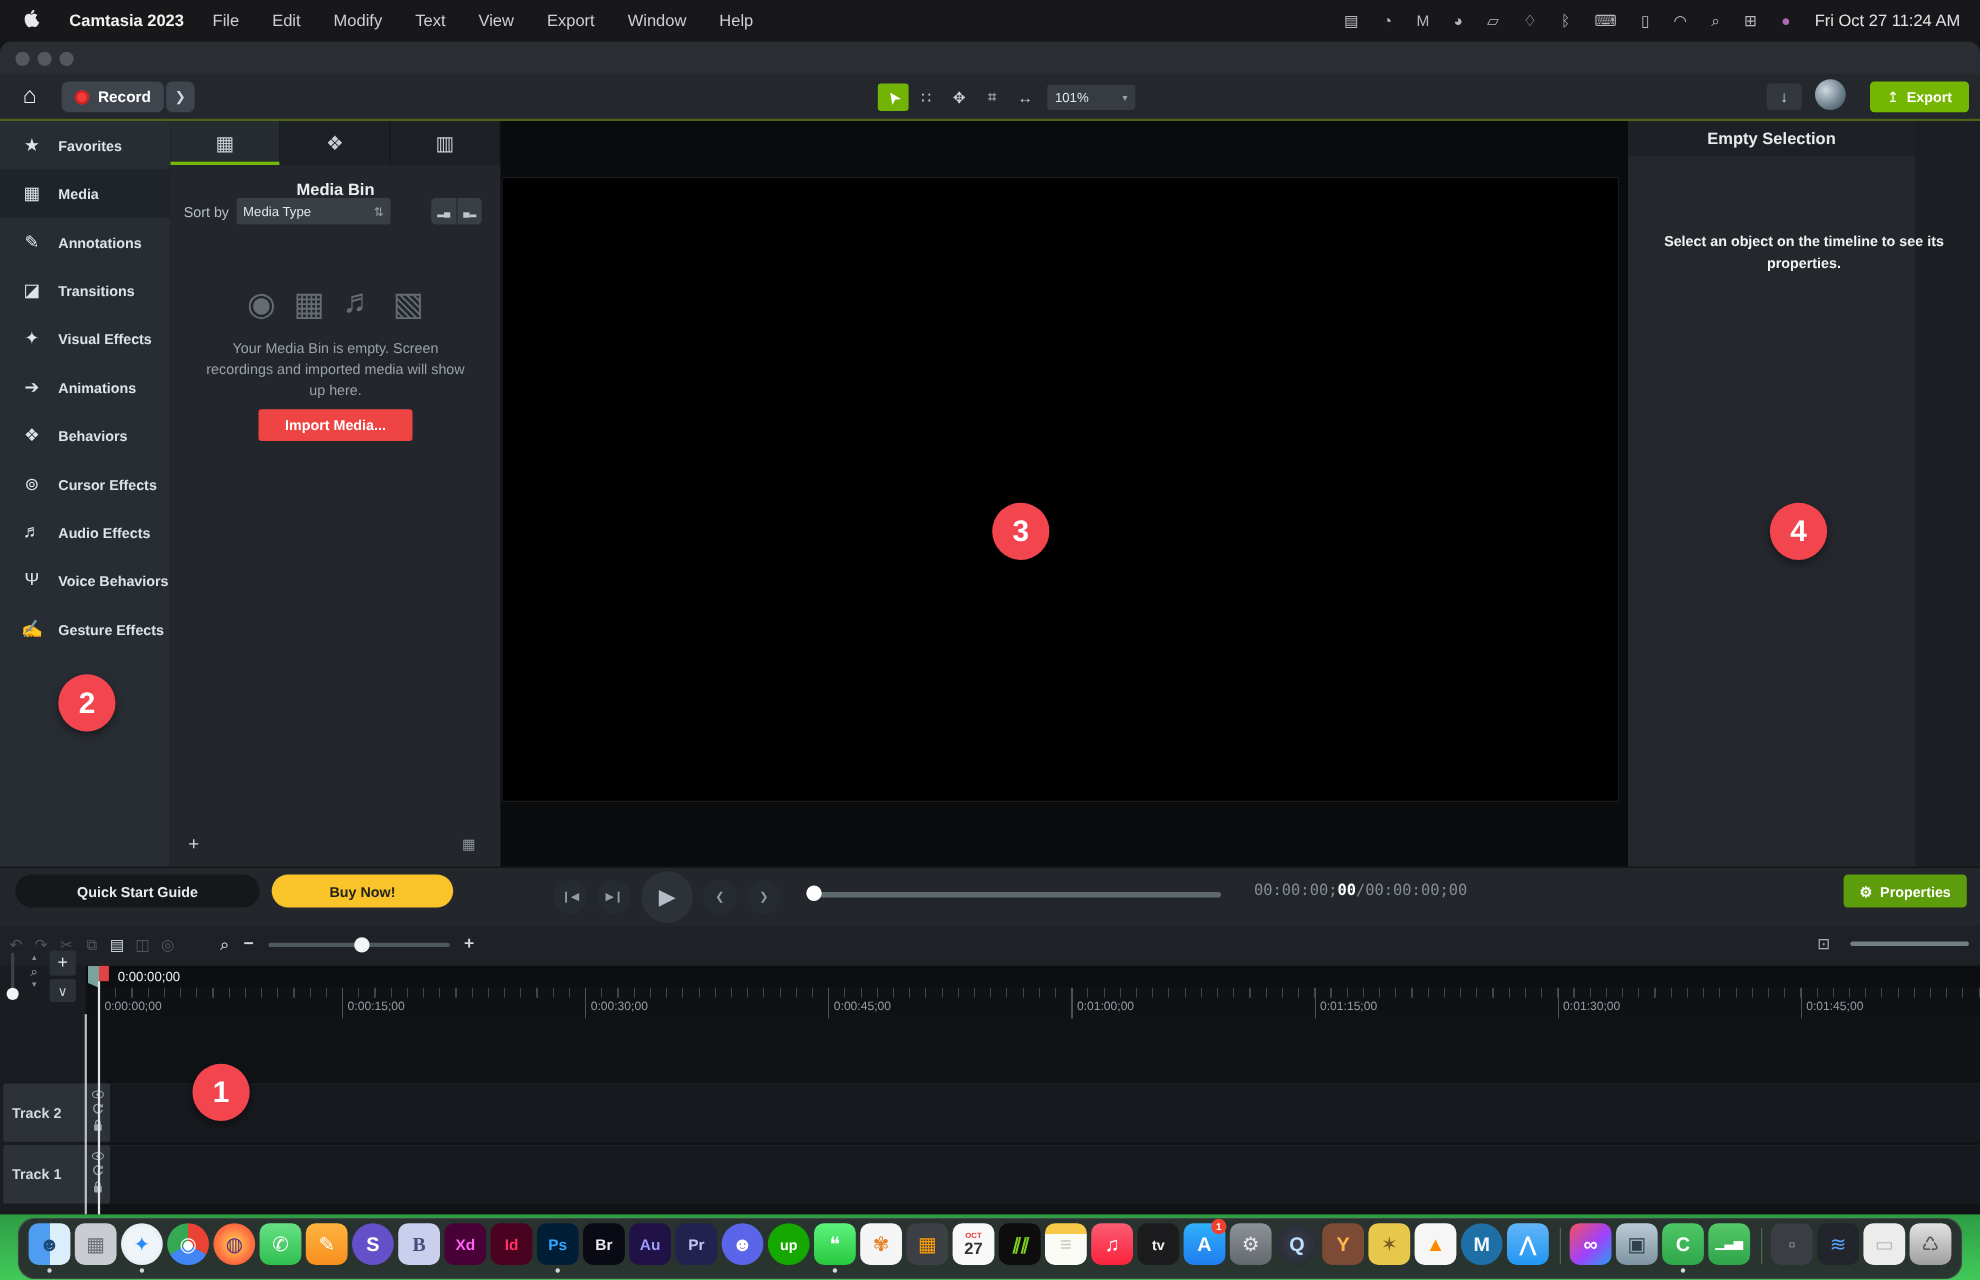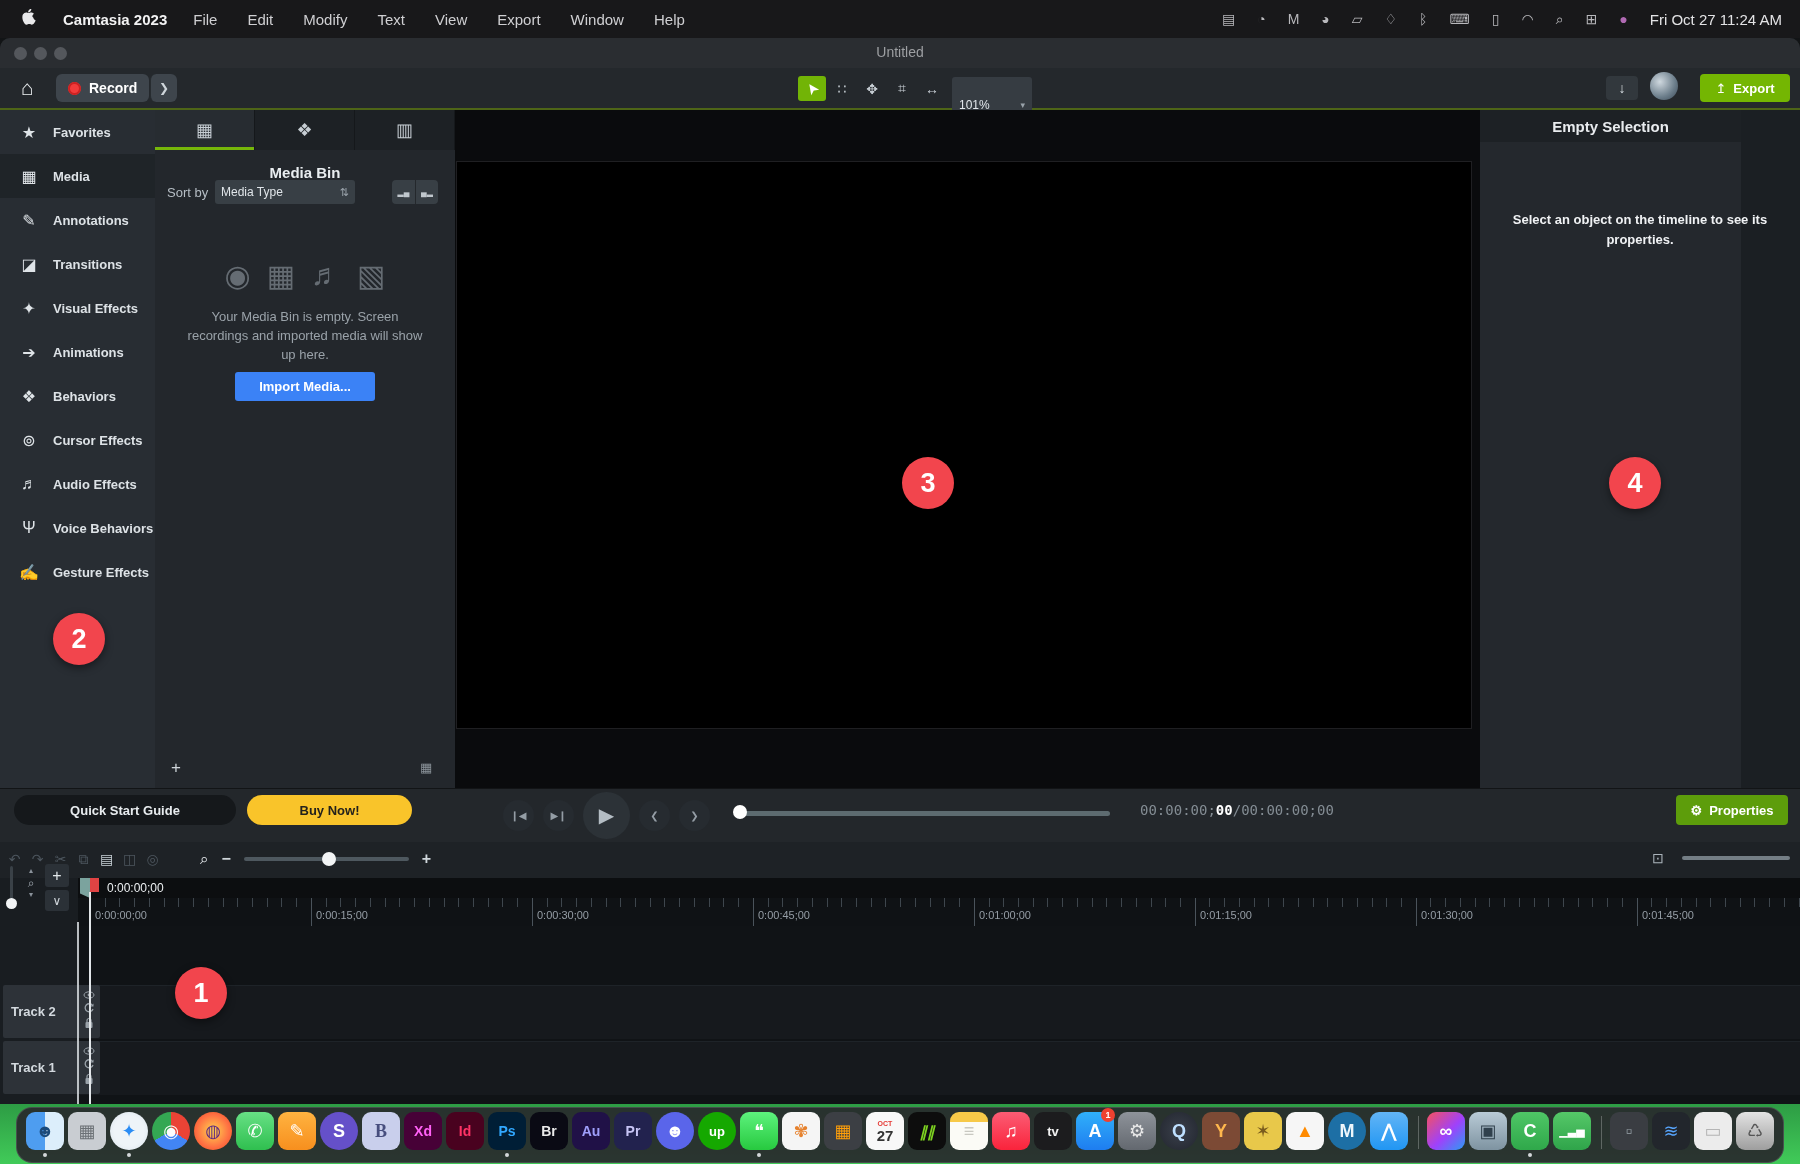--- a/index.html
+++ b/index.html
@@ -29,21 +29,21 @@
   .rec-dot{width:13px;height:13px;border-radius:50%;background:#f23b3b;box-shadow:inset 0 0 0 2px #c22;}
   .rec-label{color:#fff;font-weight:700;font-size:14px;}
   .record-chevron{position:absolute;left:150px;top:74px;width:26px;height:28px;background:#3e454c;border-radius:6px;
     color:#cfd6db;font-size:12px;display:flex;align-items:center;justify-content:center;border-left:1px solid #272c30;}
   .canvas-tools{position:absolute;left:798px;top:76px;display:flex;gap:2px;}
   .tool{width:28px;height:25px;border:none;background:transparent;border-radius:3px;color:#c9d0d6;font-size:14px;
     display:flex;align-items:center;justify-content:center;padding:0;}
   .tool.active{background:#72b406;color:#fff;}
   .tool.rotate .tglyph{display:inline-block;transform:rotate(-125deg);font-size:15px;}
   .zoom-select{position:absolute;left:952px;top:77px;width:66px;height:23px;background:#363c42;border-radius:3px;
-    color:#e1e6ea;font-size:12px;display:flex;align-items:center;justify-content:space-between;padding:16px 7px;}
+    color:#e1e6ea;font-size:12px;display:flex;align-items:center;justify-content:space-between;padding:0 7px;}
   .zoom-caret{color:#99a2aa;font-size:9px;}
   .dl-btn{position:absolute;left:1606px;top:76px;width:32px;height:24px;background:#32383d;border-radius:4px;
     color:#d7dde2;font-size:14px;display:flex;align-items:center;justify-content:center;}
   .avatar{position:absolute;left:1650px;top:72px;width:28px;height:28px;border-radius:50%;
     background:radial-gradient(circle at 35% 35%,#cfd8df,#6b7d8a 60%,#394653);}
   .export-btn{position:absolute;left:1700px;top:74px;width:90px;height:28px;background:#74b602;border-radius:4px;
     color:#fff;font-weight:700;font-size:13px;display:flex;align-items:center;justify-content:center;gap:7px;}
   .export-icon{font-size:13px;font-weight:400;}
   
   .sidebar{position:absolute;left:0;top:110px;width:155px;height:678px;background:#282d33;}
@@ -64,21 +64,21 @@
   .sort-select{position:absolute;left:60px;width:128px;height:24px;background:#383f45;border-radius:3px;
     color:#e0e5e9;font-size:12px;display:flex;align-items:center;justify-content:space-between;padding:0 6px;}
   .sort-stepper{color:#9aa3ab;font-size:11px;}
   .sort-order{position:absolute;left:237px;display:flex;height:24px;background:#383f45;border-radius:4px;overflow:hidden;}
   .sort-order-btn{width:23px;display:flex;align-items:center;justify-content:center;color:#c0c7cd;font-size:8px;
     border:none;background:transparent;padding:0;}
   .sort-order-btn + .sort-order-btn{border-left:1px solid #24282c;}
   .empty-icons{position:absolute;left:0;top:148px;width:300px;display:flex;justify-content:center;gap:16px;}
   .empty-icon{color:#656c73;font-size:30px;}
   .empty-msg{position:absolute;left:25px;top:198px;width:250px;text-align:center;color:#9aa2a9;font-size:13px;line-height:1.45;}
-  .import-btn{position:absolute;left:80px;top:262px;width:140px;height:29px;background:#3b82f6;border-radius:3px;
+  .import-btn{position:absolute;left:80px;top:262px;width:140px;height:29px;background:#ef4444;border-radius:3px;
     color:#fff;font-weight:700;font-size:13px;display:flex;align-items:center;justify-content:center;}
   .mp-footer-add{position:absolute;left:10px;top:648px;width:22px;height:20px;color:#cfd5da;font-size:17px;
     display:flex;align-items:center;justify-content:center;}
   .mp-footer-grid{position:absolute;left:265px;top:650px;color:#8a9299;font-size:13px;}
   
   .canvas-area{position:absolute;left:455px;top:110px;width:1025px;height:678px;background:#0a0b0d;}
   .stage{position:absolute;left:456px;top:161px;width:1014px;height:566px;background:#000;border:1px solid #1f1f22;}
   
   .props-panel{position:absolute;left:1480px;top:110px;width:261px;height:678px;background:#24282d;}
   .props-header{height:32px;background:#1d2125;display:flex;align-items:center;justify-content:center;
@@ -212,21 +212,20 @@
         </div>
       <span class="mb-clock">Fri Oct 27  11:24 AM</span>
     </div>
   </div>
 
   <div class="window"></div>
   <div class="titlebar"></div>
   <span class="tl-dot" style="left:14px"></span>
   <span class="tl-dot" style="left:34px"></span>
   <span class="tl-dot" style="left:54px"></span>
-  <div class="win-title">Untitled</div>
 
   <div class="toolbar"></div>
   <div class="accent-line"></div>
   <div class="home-btn">⌂</div>
   <div class="record-pill">
     <span class="rec-dot"></span>
     <span class="rec-label">Record</span>
   </div>
   <div class="record-chevron">❯</div>
   <div class="canvas-tools">

